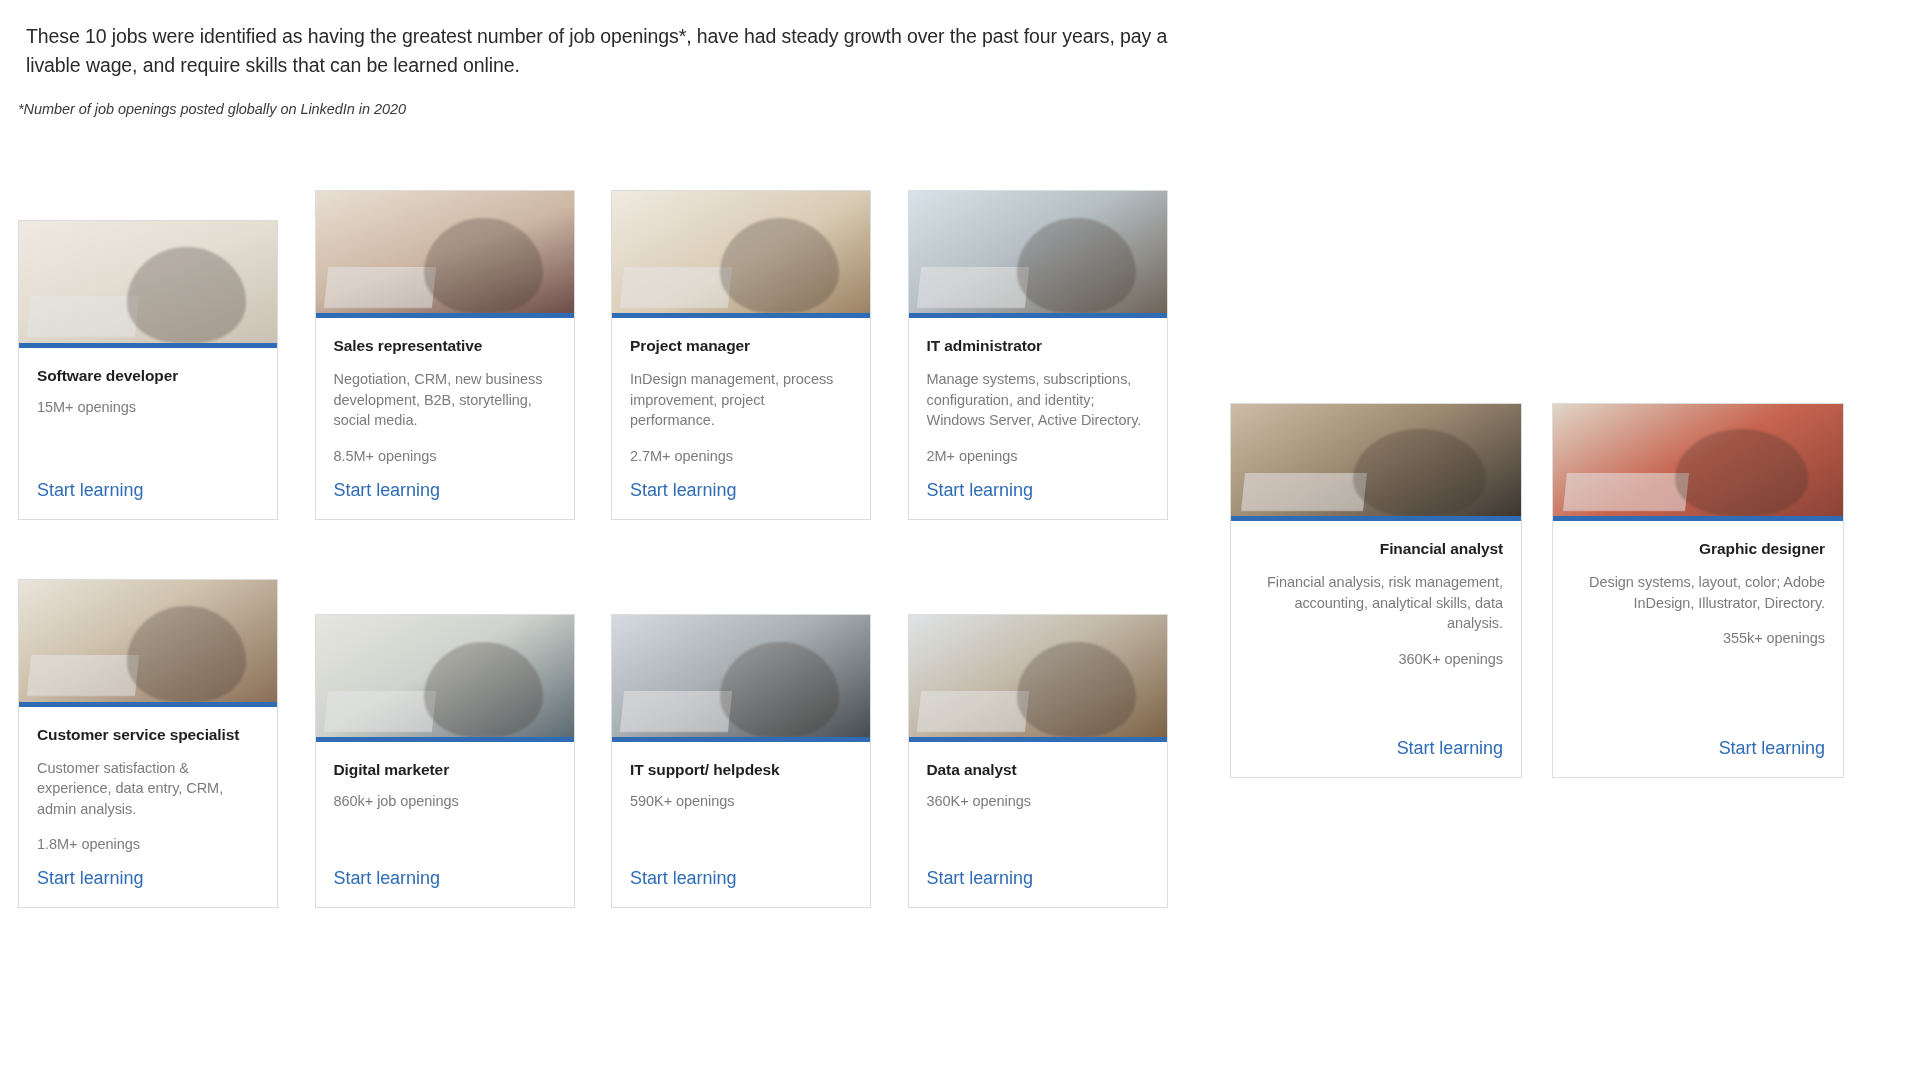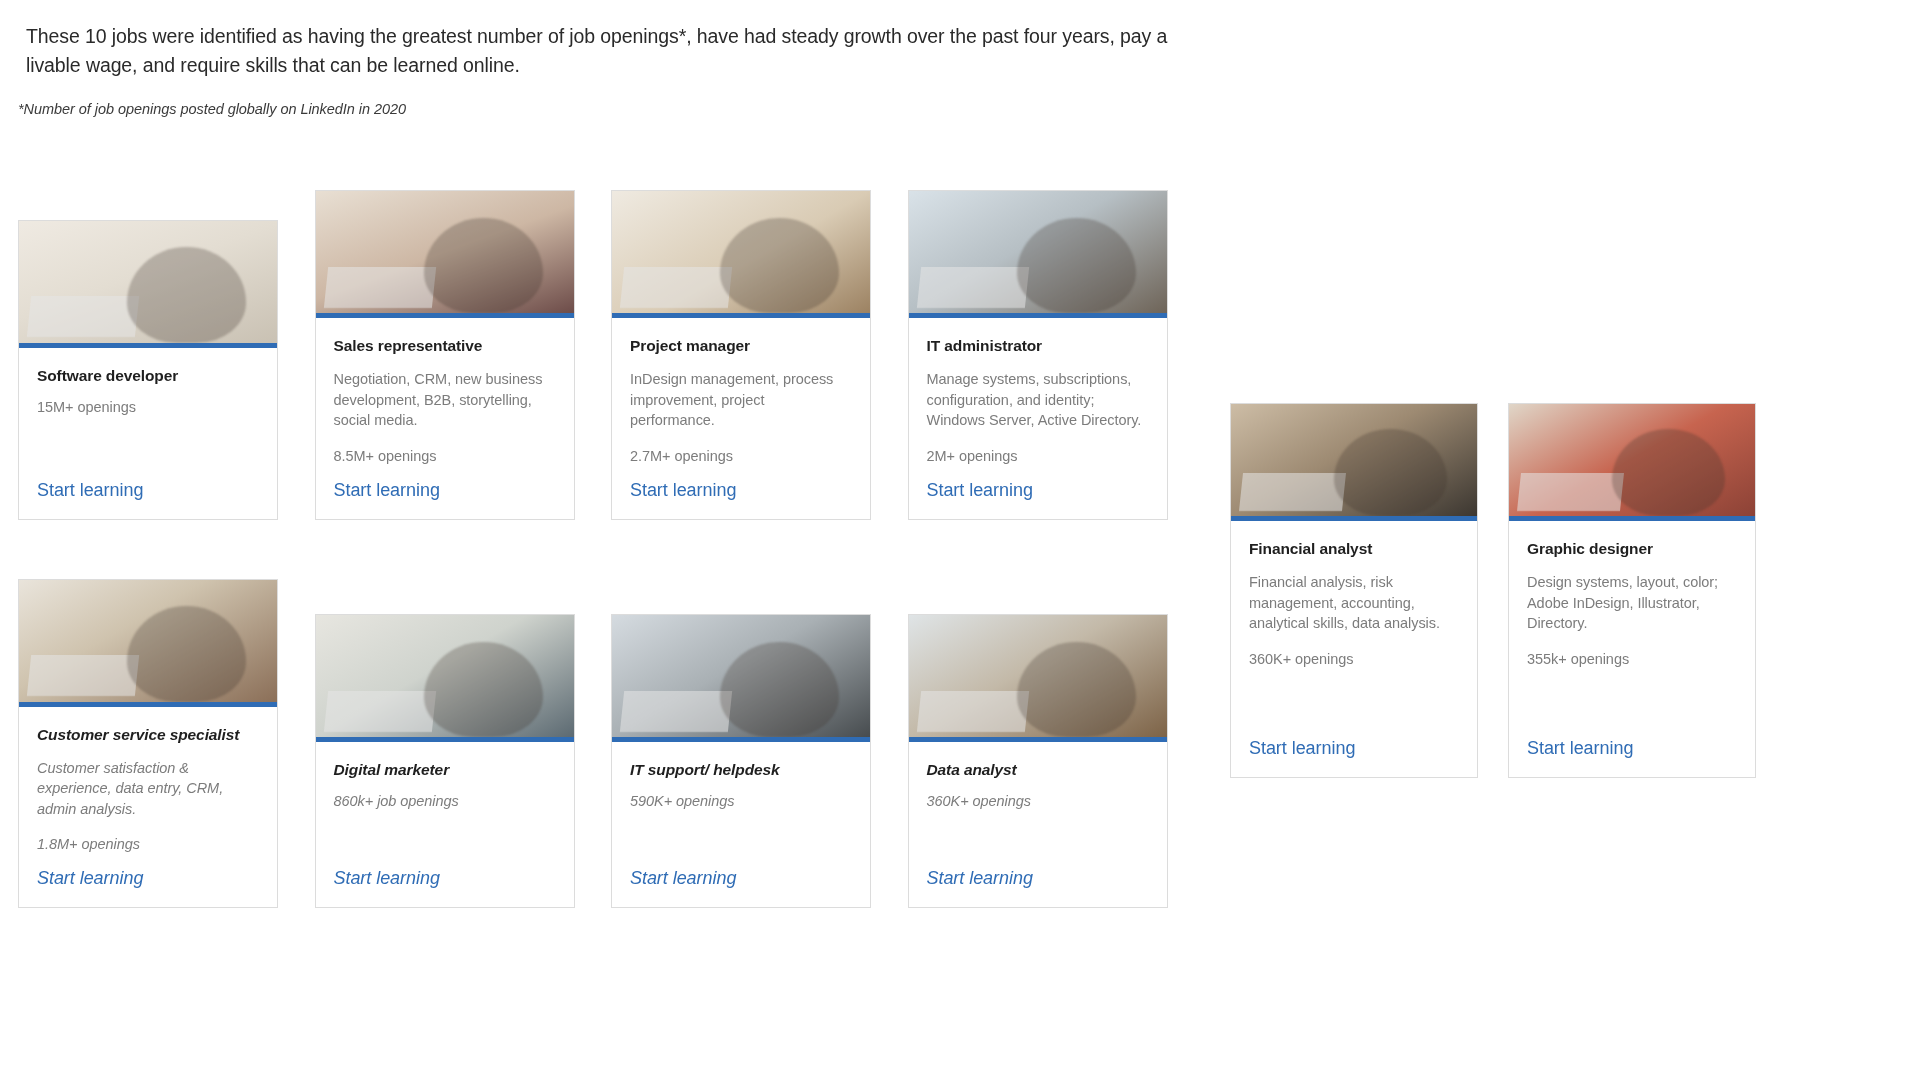--- a/index.html
+++ b/index.html
@@ -113,31 +113,31 @@
     color: #2f6cb5;
     text-decoration: none;
     padding-bottom: 18px;
     display: inline-block;
     cursor: pointer;
     letter-spacing: -0.05px;
   }
 
   
   .row-1 .card { min-height: 300px; }
-  .row-2 .card { min-height: 294px; font-style: italic; }
+  .row-2 .card { min-height: 294px; }
 
   
   .float-pair {
     position: absolute;
     left: 1230px;
     top: 403px;
     display: flex;
     gap: 30px;
   }
-  .float-pair .card { width: 248px; min-height: 375px; }
+  .float-pair .card { width: 292px; min-height: 375px; text-align: right; }
   .float-pair .card-photo { height: 112px; }
 
   
   .ph-sky   { background: linear-gradient(160deg,#efeae2 0%,#e3ddd2 45%,#c9c1b3 100%); }
   .ph-warm  { background: linear-gradient(160deg,#e8dfd3 0%,#cdb7a4 50%,#6d4c49 100%); }
   .ph-shop  { background: linear-gradient(150deg,#efeae1 0%,#d9cbb4 55%,#9c8262 100%); }
   .ph-office{ background: linear-gradient(150deg,#d9e2e8 0%,#b6bfc4 45%,#6e6458 100%); }
   .ph-wall  { background: linear-gradient(150deg,#e9e4db 0%,#cfc3ae 40%,#8b6f58 100%); }
   .ph-home  { background: linear-gradient(150deg,#e7e6e0 0%,#cfd3cd 45%,#5c6a72 100%); }
   .ph-desk  { background: linear-gradient(150deg,#d5dbe0 0%,#a9b0b4 45%,#474c4f 100%); }

